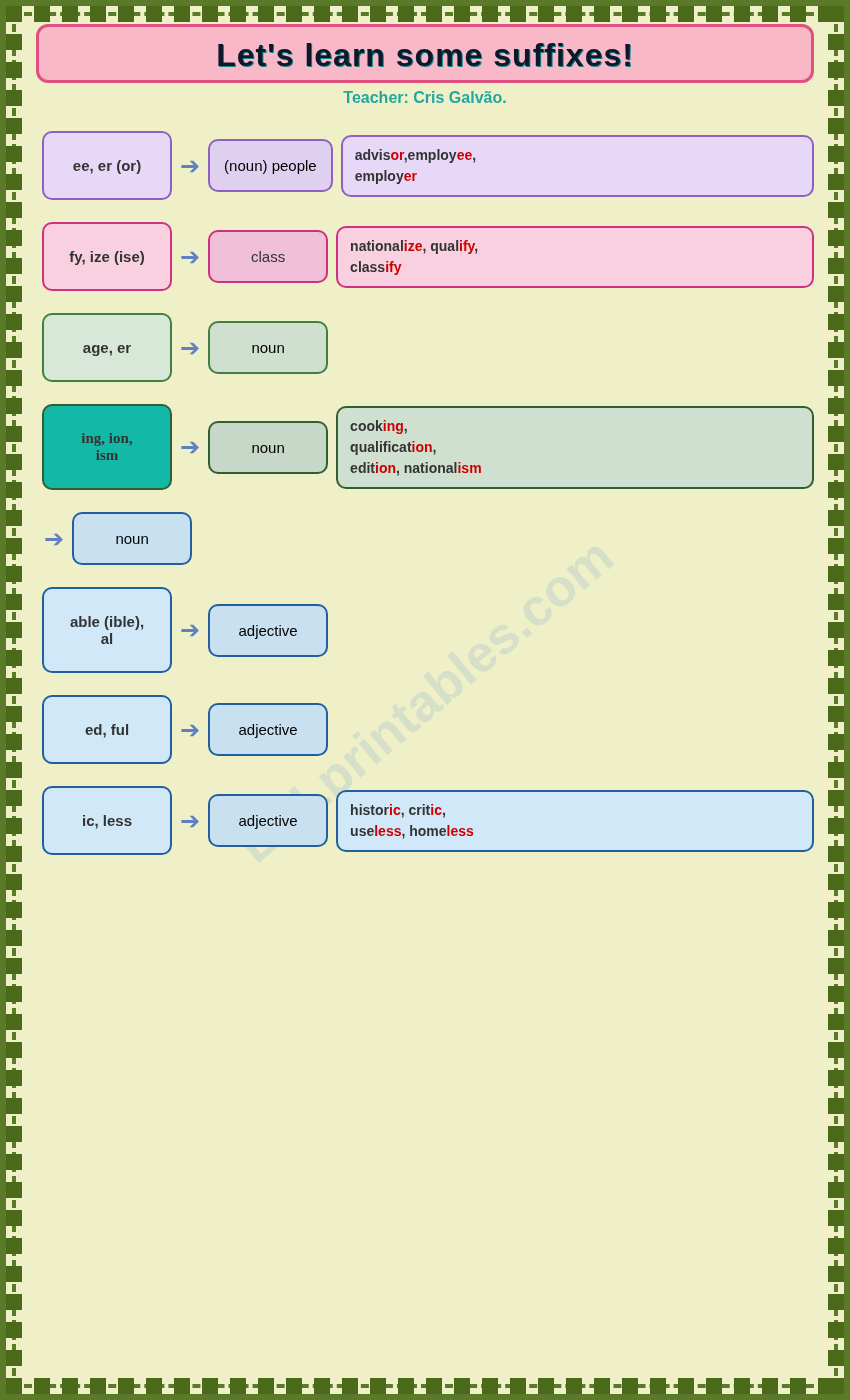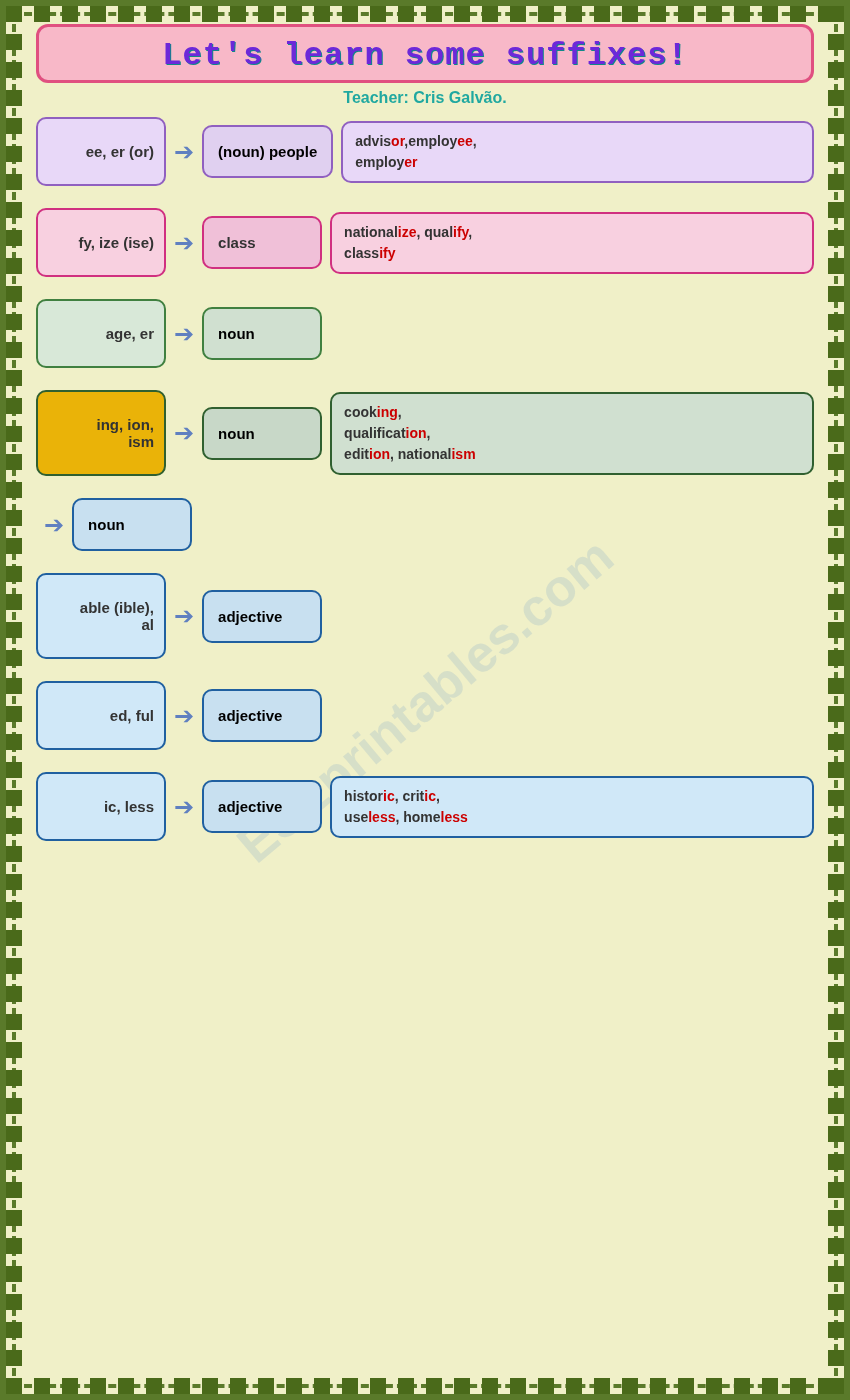--- a/index.html
+++ b/index.html
@@ -40,74 +40,76 @@
       border: 3px solid #e05080;
       border-radius: 12px;
       text-align: center;
       padding: 10px 20px 6px 20px;
       margin-bottom: 6px;
     }
 
     .title-text {
       font-size: 32px;
       font-weight: bold;
-      color: #6d28d9;
+      color: #0f172a;
       text-shadow: 1px 1px 0 #108888;
-      font-family: Liberation Mono, monospace;
+      font-family: Liberation Sans, sans-serif;
       letter-spacing: 1px;
     }
 
     .subtitle-text {
       font-size: 16px;
       font-weight: bold;
       color: #20a8a0;
       text-align: center;
       font-family: 'Comic Sans MS', cursive, Arial;
-      margin-bottom: 10px;
+      margin-bottom: 24px;
       margin-top: 4px;
     }
 
     
     .suffix-row {
       display: flex;
       align-items: center;
       margin-bottom: 22px;
     }
 
     
     .suffix-box {
       min-width: 130px;
       max-width: 145px;
       padding: 24px 10px;
       border-radius: 10px;
       font-size: 15px;
       font-weight: bold;
       color: #333;
-      text-align: right;
+      text-align: center;
       flex-shrink: 0;
+      margin-left: 6px;
     }
 
     .suffix-box.purple {
       background: #e8d8f8;
       border: 2px solid #9060c0;
     }
 
     .suffix-box.pink {
       background: #f8d0e0;
       border: 2px solid #d03080;
     }
 
     .suffix-box.green {
       background: #d8e8d8;
       border: 2px solid #408040;
     }
 
     .suffix-box.dark-green {
-      background: #eab308;
+      background: #14b8a6;
       border: 2px solid #306030;
+      font-family: Liberation Serif, serif;
     }
 
     .suffix-box.blue {
       background: #d0e8f8;
       border: 2px solid #2060a0;
     }
 
     
     .arrow {
       font-size: 24px;
@@ -116,22 +118,22 @@
       flex-shrink: 0;
     }
 
     
     .type-box {
       min-width: 120px;
       max-width: 140px;
       padding: 16px 14px;
       border-radius: 10px;
       font-size: 15px;
-      font-weight: bold;
-      text-align: left;
+      font-weight: normal;
+      text-align: center;
       flex-shrink: 0;
     }
 
     .type-box.purple {
       background: #e0d0f0;
       border: 2px solid #9060c0;
     }
 
     .type-box.pink {
       background: #f0c0d8;

